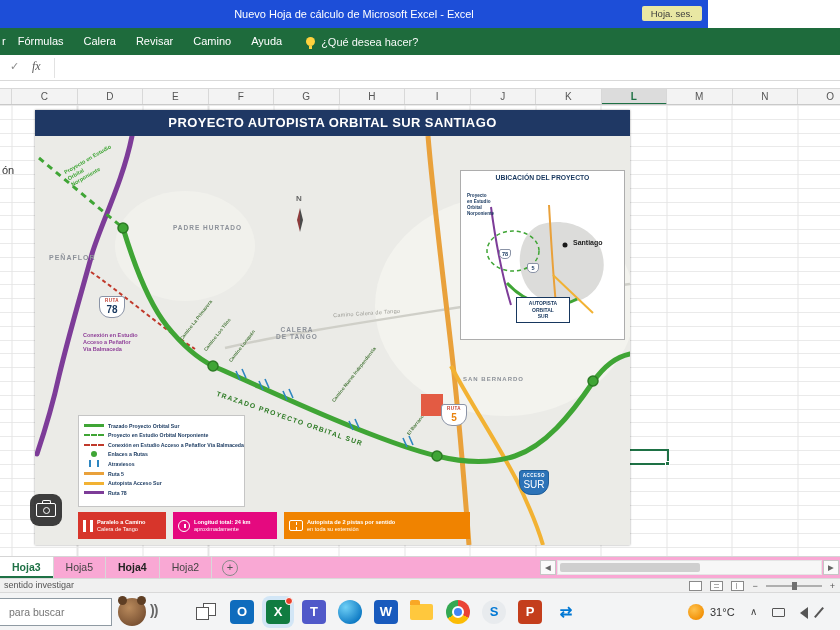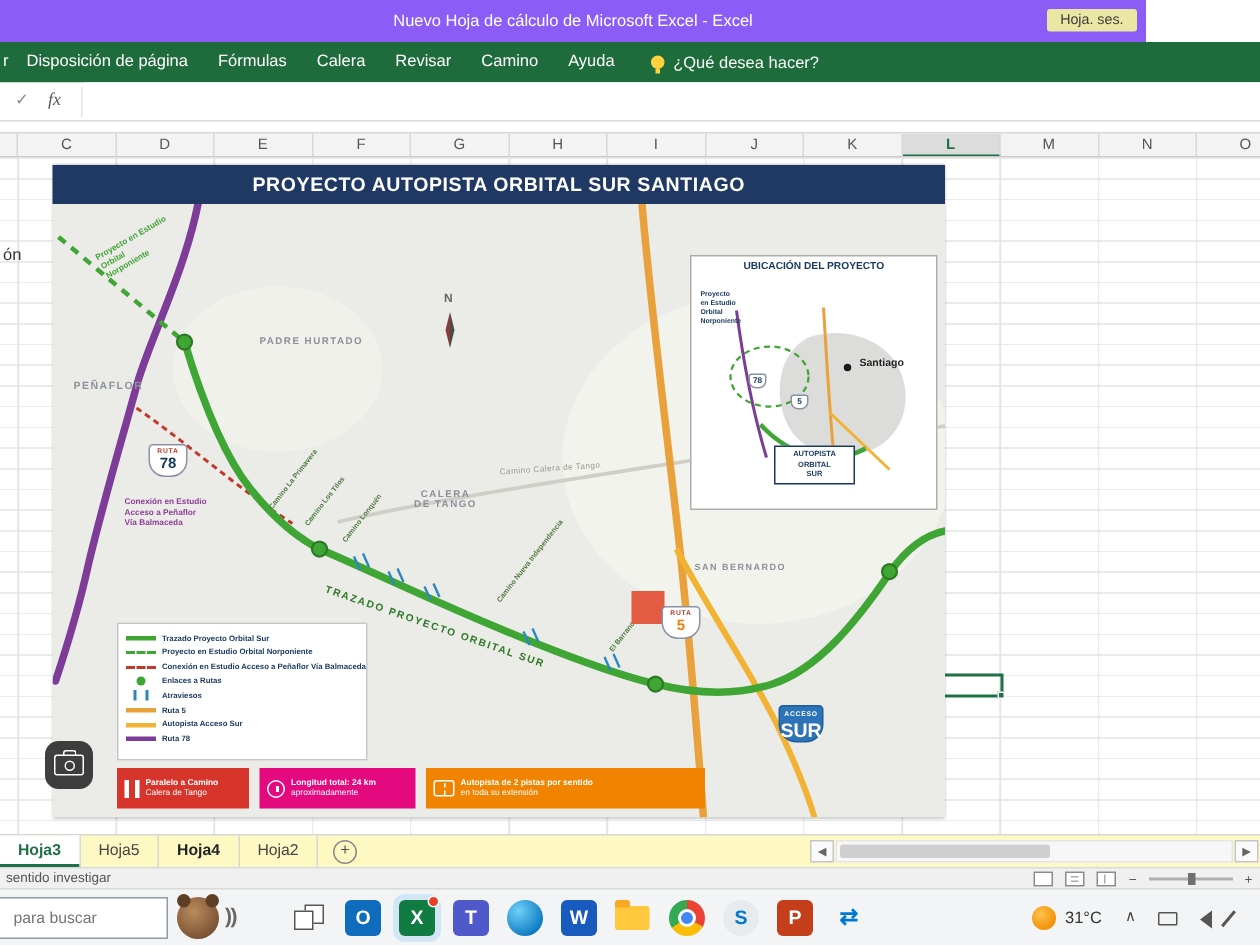--- a/index.html
+++ b/index.html
@@ -1,21 +1,21 @@
 <!DOCTYPE html>
 <html><head>
 <meta charset="utf-8">
 <style>
   *{box-sizing:border-box;margin:0;padding:0}
   html,body{margin:0}
   body{width:840px;height:630px;position:relative;overflow:hidden;background:#fff;
        font-family:"Liberation Sans",sans-serif;}
 
   
-  .titlebar{position:absolute;left:0;top:0;width:764px;height:28px;background:#8b5cf6}
+  .titlebar{position:absolute;left:0;top:0;width:708px;height:28px;background:#1d4ed8}
   .titlebar .title{position:absolute;left:0;top:0;width:100%;text-align:center;color:#fff;
        font-size:11px;line-height:28px}
   .signin{position:absolute;right:6px;top:6px;background:#E9E7A3;color:#3C3C3C;font-size:9.5px;
        padding:2px 9px;border-radius:2px}
 
   .ribbon{position:absolute;left:0;top:28px;width:840px;height:27px;background:#1E6B3C;color:#fff;
        display:flex;align-items:center;font-size:11px}
   .rtab{padding:0 10px;line-height:27px;white-space:nowrap}
   .rtab.partial{padding:0 2px 0 2px}
   .tellme{display:flex;align-items:center;margin-left:14px;color:rgba(255,255,255,.96)}
@@ -59,21 +59,21 @@
   .compassN{position:absolute;left:261px;top:58px;font-size:8px;font-weight:bold;color:#666}
 
   .shield{position:absolute;width:26px;height:22px;background:#fff;border:1px solid #8A93A6;
        border-radius:3px 3px 11px 11px;text-align:center;line-height:1;padding-top:2px}
   .shield-top{display:block;font-size:4.5px;font-weight:bold;color:#C0392B;letter-spacing:.5px}
   .shield-num{display:block;font-size:10px;font-weight:bold;color:#17375E;margin-top:1px}
   .shield.r5 .shield-num{color:#E8820C}
   .shield-blue{position:absolute;width:30px;height:25px;background:#2C73B8;border:1px solid #1F5E99;
        border-radius:3px 3px 12px 12px;text-align:center;color:#fff;padding-top:3px;line-height:1}
   .shield-blue .l1{display:block;font-size:4.5px;font-weight:bold;letter-spacing:.5px}
-  .shield-blue .l2{display:block;font-size:13px;font-weight:bold;margin-top:1px}
+  .shield-blue .l2{display:block;font-size:10px;font-weight:normal;margin-top:1px}
 
   .inset{position:absolute;left:425px;top:34px;width:165px;height:170px;background:#fff;border:1px solid #ADADAD}
   .inset-title{font-size:6.8px;font-weight:bold;color:#17375E;text-align:center;margin-top:3px}
   .inset-note{position:absolute;left:6px;top:22px;font-size:4.6px;font-weight:bold;color:#17375E;
        white-space:pre-line;line-height:1.3}
   .inset-city{position:absolute;left:112px;top:68px;font-size:7px;font-weight:bold;color:#222}
   .mini-shield{position:absolute;width:12px;height:10px;background:#fff;border:1px solid #8A93A6;
        border-radius:2px 2px 5px 5px;font-size:5.5px;font-weight:bold;color:#17375E;text-align:center;line-height:9px}
   .inset-label{position:absolute;left:55px;top:126px;width:54px;background:#fff;border:1px solid #17375E;
        font-size:5px;font-weight:bold;color:#17375E;text-align:center;white-space:pre-line;line-height:1.3;padding:2px 0}
@@ -104,21 +104,21 @@
   .ic-road{width:14px;height:11px;border:1.5px solid #fff;border-radius:2px}
   .ic-road::after{content:"";position:absolute;left:6px;top:1px;height:8px;border-left:1.5px dashed #fff}
 
   .camera{position:absolute;left:30px;top:494px;width:32px;height:32px;border-radius:9px;
        background:rgba(30,30,30,.85);z-index:9}
   .cam-top{position:absolute;left:12px;top:6px;width:9px;height:4px;border:1.5px solid #fff;border-bottom:none;border-radius:2px 2px 0 0}
   .cam-body{position:absolute;left:6px;top:9px;width:20px;height:14px;border:1.5px solid #fff;border-radius:2px}
   .cam-lens{position:absolute;left:13px;top:13px;width:7px;height:7px;border:1.5px solid #fff;border-radius:50%}
 
   
-  .sheetbar{position:absolute;left:0;top:556px;width:840px;height:22px;background:#fef9c3;
+  .sheetbar{position:absolute;left:0;top:556px;width:840px;height:22px;background:#f9a8d4;
        border-top:1px solid #D5D5D5;font-size:10.5px;color:#444}
   .tabs{display:flex;height:100%}
   .sheet-tab{padding:0 12px;line-height:21px;border-right:1px solid #D8D8D8}
   .sheet-tab.active{background:#fff;color:#1E7145;font-weight:bold;box-shadow:inset 0 -2px 0 #1E7145}
   .sheet-tab.emph{font-weight:bold;color:#222}
   .add-sheet{width:16px;height:16px;border:1px solid #8a8a8a;border-radius:50%;line-height:13px;
        text-align:center;margin:3px 0 0 10px;font-size:11px;color:#555}
   .hscroll-left,.hscroll-right{position:absolute;top:3px;width:16px;height:15px;border:1px solid #C6C6C6;
        background:#FAFAFA;font-size:7.5px;line-height:14px;text-align:center;color:#666}
   .hscroll-left{left:540px}.hscroll-right{left:823px}
@@ -174,21 +174,20 @@
 </head>
 <body>
 
 <div class="titlebar">
   <div class="title">Nuevo Hoja de cálculo de Microsoft Excel - Excel</div>
   <div class="signin">Hoja. ses.</div>
 </div>
 
 <div class="ribbon">
   <span class="rtab partial">r</span>
-  <span class="rtab">Disposición de página</span>
   <span class="rtab">Fórmulas</span>
   <span class="rtab">Calera</span>
   <span class="rtab">Revisar</span>
   <span class="rtab">Camino</span>
   <span class="rtab">Ayuda</span>
   <span class="tellme">
     <span class="bulb"></span>
     <span>¿Qué desea hacer?</span>
   </span>
 </div>

